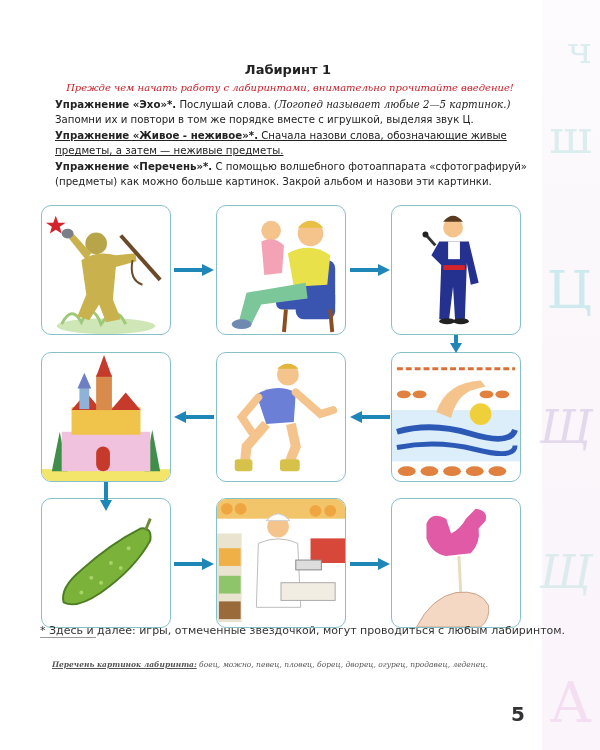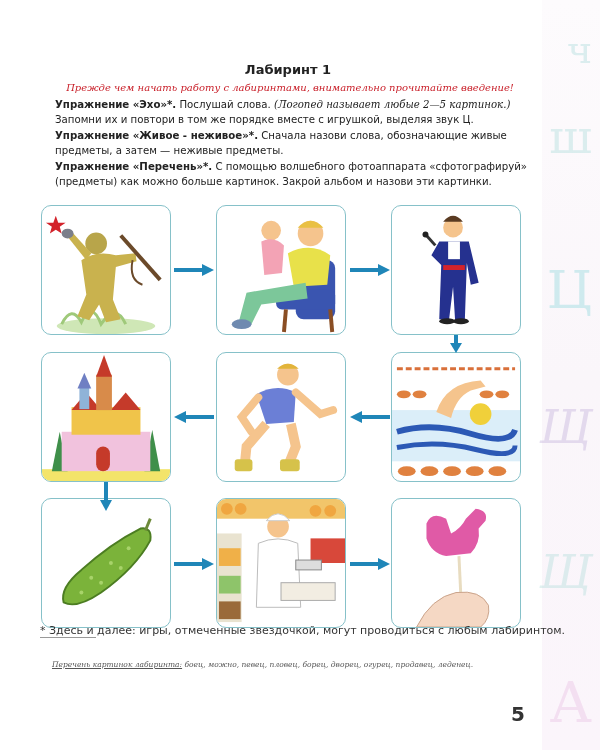--- a/index.html
+++ b/index.html
@@ -15,32 +15,32 @@
   .d5 { top:545px; color:#a7d9d6; font-size:46px; font-style:italic; }
   .d6 { top:670px; color:#e7b7e0; font-size:56px; }
 
   .title { position:absolute; top:62px; left:0; width:576px; text-align:center;
            font-weight:bold; font-size:13px; color:#222; }
   .intro { position:absolute; top:82px; left:40px; width:500px; text-align:center;
            font-size:10px; font-style:italic; color:#c9202a; font-family:"DejaVu Serif", serif; }
   .ex { position:absolute; left:55px; width:495px; font-size:10.2px; line-height:15px; color:#222; }
   .ex b { font-weight:bold; }
   .ex .it { font-style:italic; font-family:"DejaVu Serif", serif; }
-  .ex1 { top:97px; } .ex2 { top:128px; } .ex3 { top:159px; }
+  .ex1 { top:97px; } .ex2 { top:128px;text-decoration:underline; } .ex3 { top:159px; }
 
   .cell { position:absolute; width:130px; height:130px; border:1.5px solid #86c1c9; border-radius:10px;
           background:#fff; box-sizing:border-box; overflow:hidden; }
   .cell svg { width:100%; height:100%; display:block; }
   .arrow { position:absolute; }
 
   .fnline { position:absolute; left:40px; top:637px; width:56px; border-top:1px solid #999; }
   .fn1 { position:absolute; left:40px; top:624px; font-size:11px; color:#333; }
   .fn2 { position:absolute; left:52px; top:660px; font-size:7.5px; color:#555; font-style:italic;
          font-family:"DejaVu Serif", serif; }
-  .fn2 u { text-decoration:underline; }
+  .fn2 u { text-decoration:underline;font-weight:bold; }
   .pagenum { position:absolute; left:511px; top:702px; font-size:20px; color:#333; font-weight:bold; }
 </style>
 </head>
 <body>
 
 <div class="deco">
   <span class="d1">ч</span>
   <span class="d2">ш</span>
   <span class="d3">Ц</span>
   <span class="d4">Щ</span>

